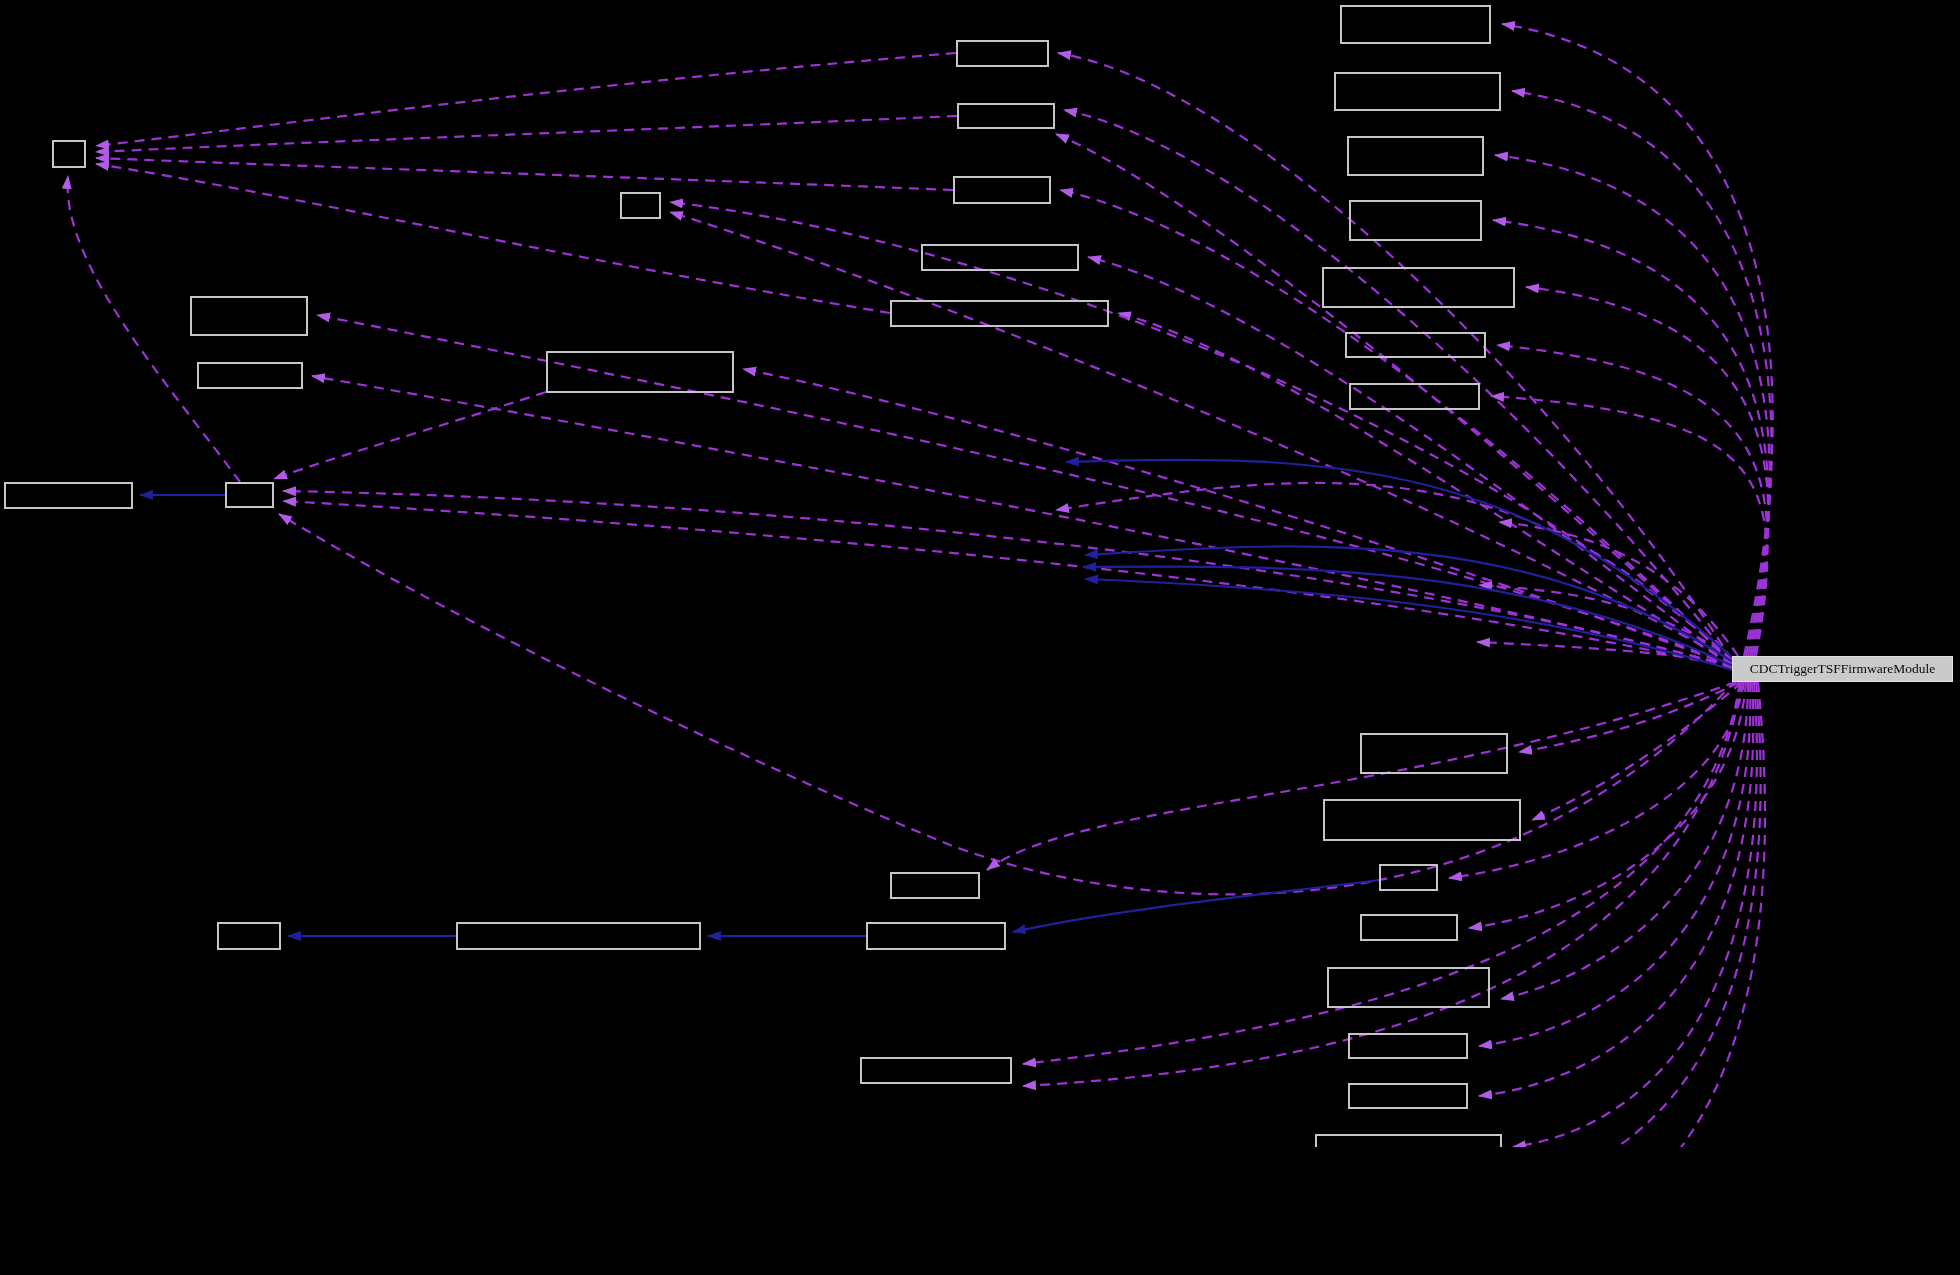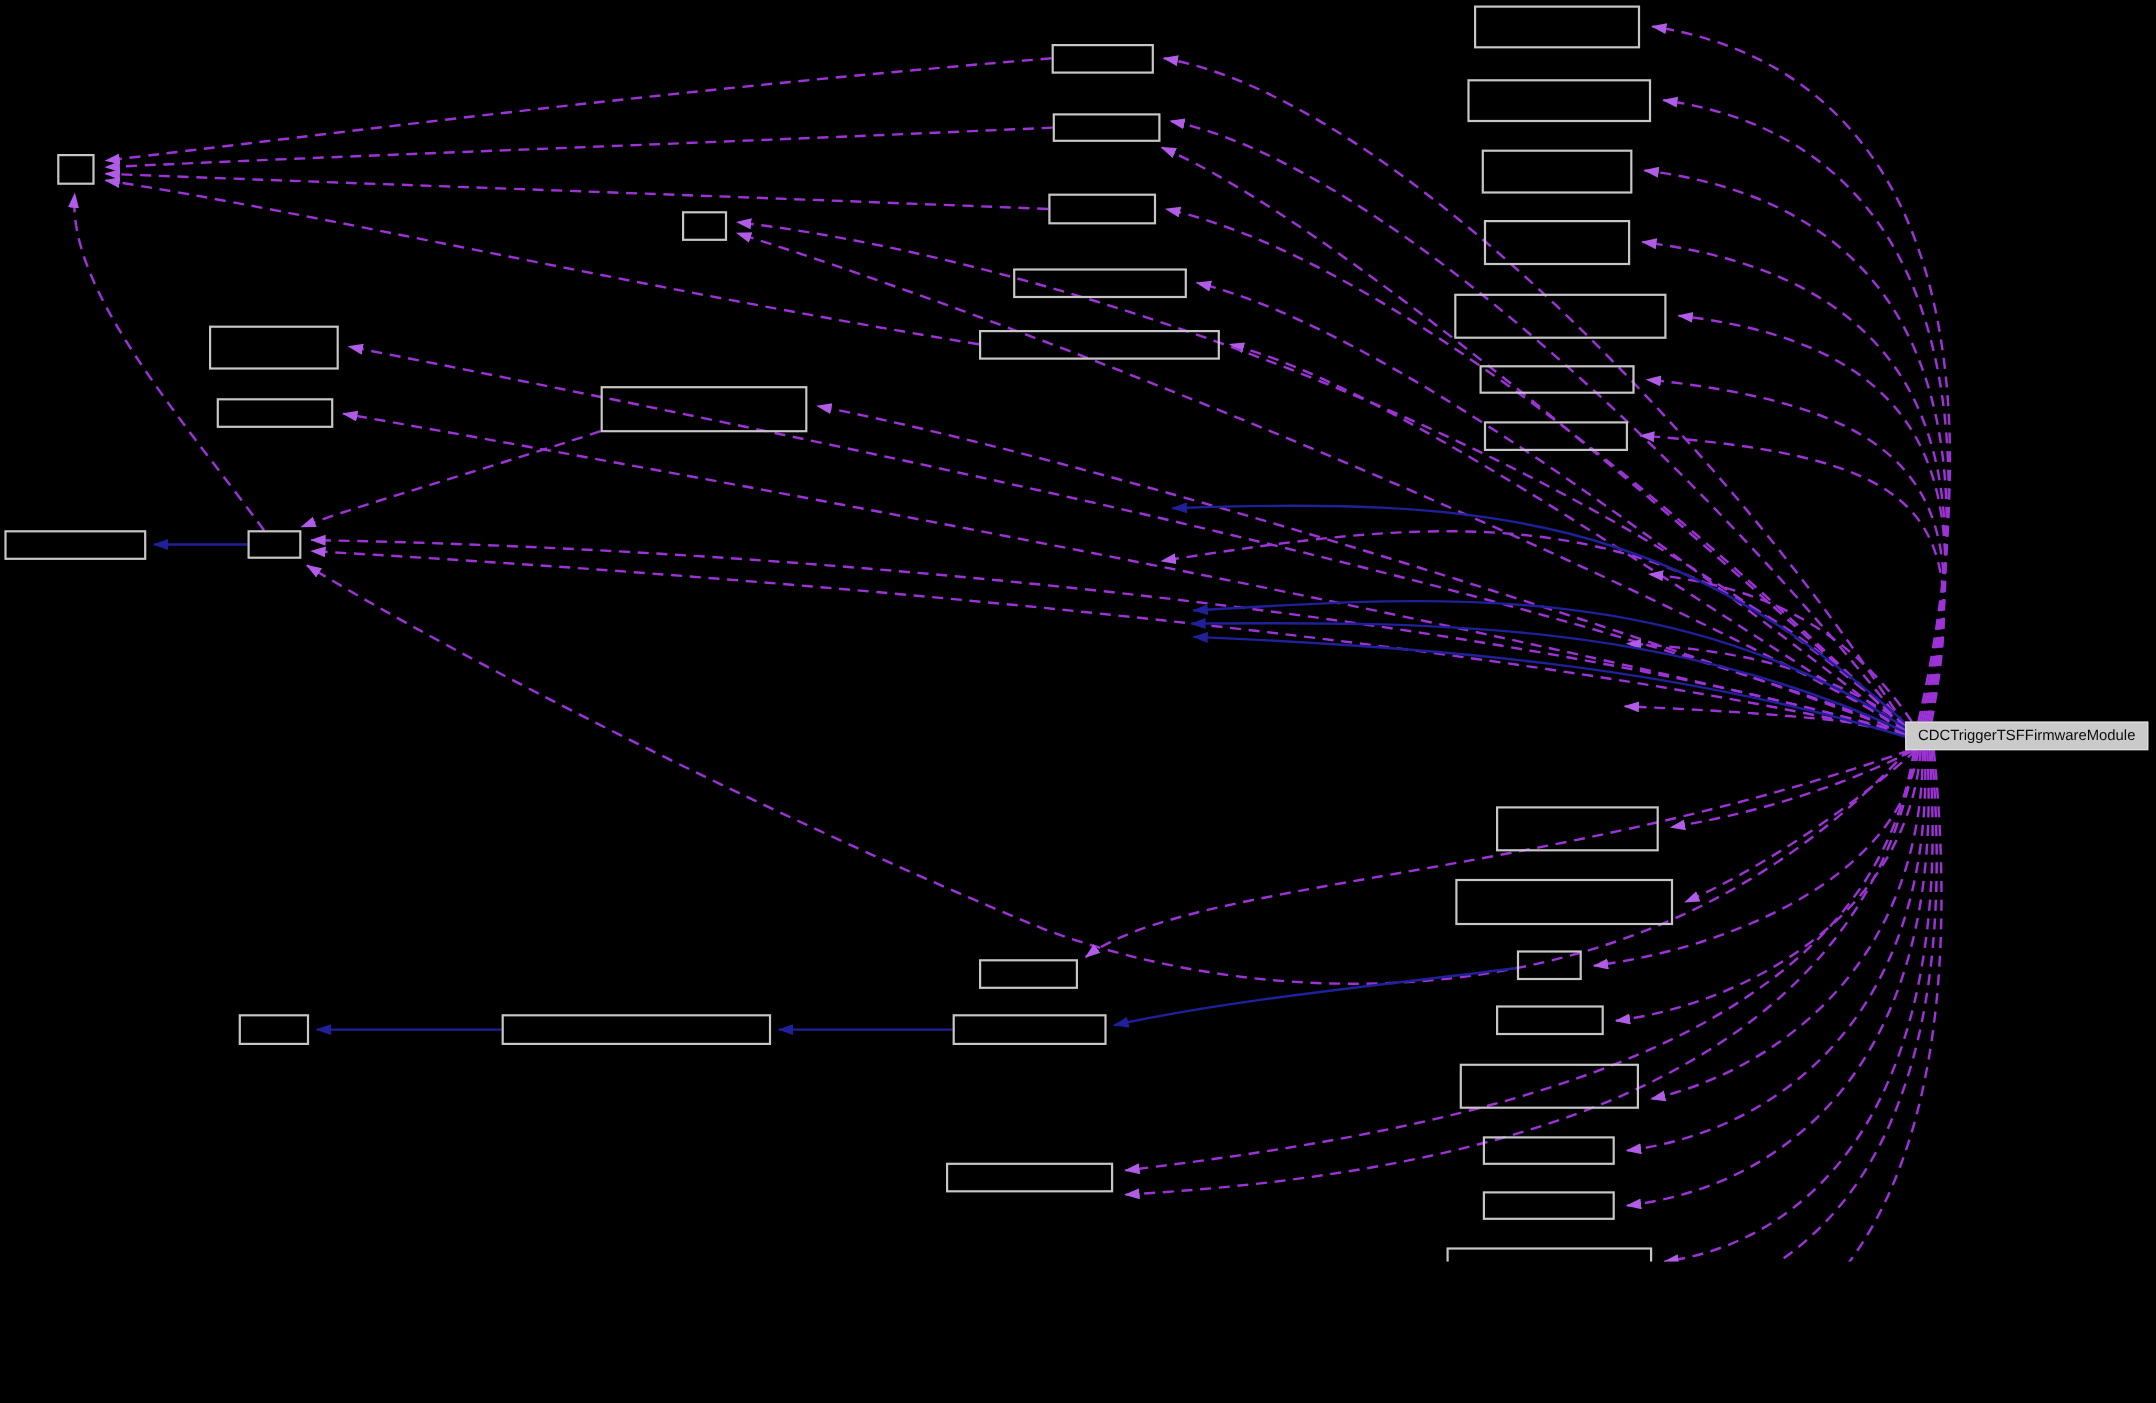--- a/index.html
+++ b/index.html
@@ -1,17 +1,17 @@
 <!DOCTYPE html>
 <html><head>
 <meta charset="utf-8">
 <style>
   html,body{margin:0;padding:0;background:#000;}
   #stage{position:relative;width:1960px;height:1147px;background:#000;overflow:hidden;
-         font-family:Liberation Sans, sans-serif;}
+         font-family:Liberation Serif, serif;}
   #edges{position:absolute;left:0;top:0;width:1960px;height:1275px;}
   .node{position:absolute;border:2px solid #c6c6c6;background:transparent;box-sizing:border-box;}
   .central{position:absolute;background:#cacaca;border:1px solid #e2e2e2;box-sizing:border-box;
            color:#0b0b0b;font-size:13.5px;line-height:24px;text-align:center;white-space:nowrap;
            padding:0 6px;}
   path.dashed{fill:none;stroke-dasharray:10 7;stroke-width:2.2px;}
   path.solid{fill:none;stroke-width:2.2px;}
 </style>
 </head>
 <body>

